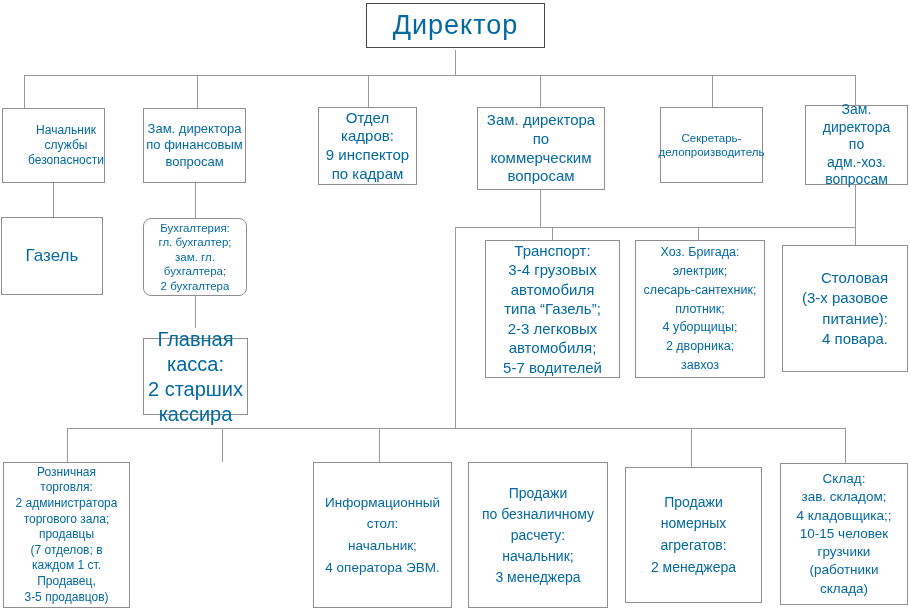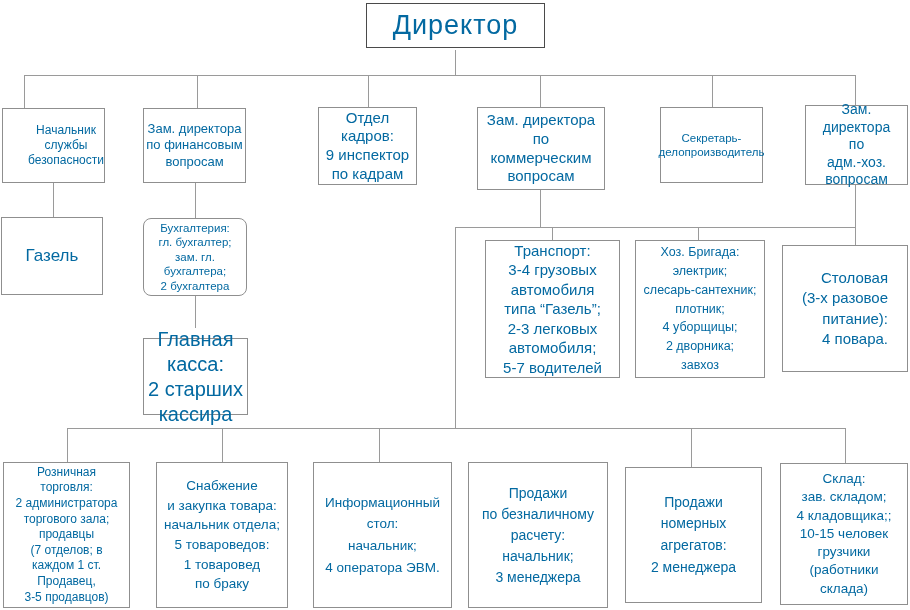--- a/index.html
+++ b/index.html
@@ -114,26 +114,20 @@
   <div class="node" style="left:3px;top:462px;width:127px;height:146px;font-size:12px;line-height:1.3;">Розничная
 торговля:
 2 администратора
 торгового зала;
 продавцы
 (7 отделов; в
 каждом 1 ст.
 Продавец,
 3-5 продавцов)</div>
 
-  <div class="node" style="left:156px;top:462px;width:132px;height:146px;font-size:13.5px;line-height:1.45;">Снабжение
-и закупка товара:
-начальник отдела;
-5 товароведов:
-1 товаровед
-по браку</div>
 
   <div class="node" style="left:313px;top:462px;width:139px;height:146px;font-size:13.5px;line-height:1.6;">Информационный
 стол:
 начальник;
 4 оператора ЭВМ.</div>
 
   <div class="node" style="left:468px;top:462px;width:140px;height:146px;font-size:14px;line-height:1.5;">Продажи
 по безналичному
 расчету:
 начальник;

